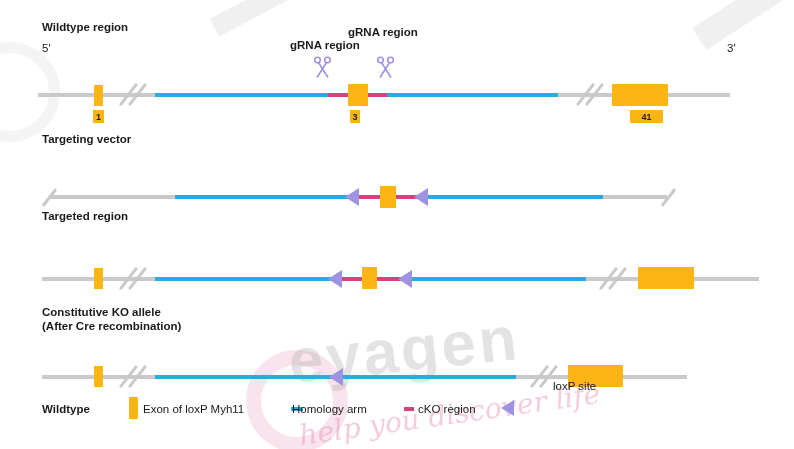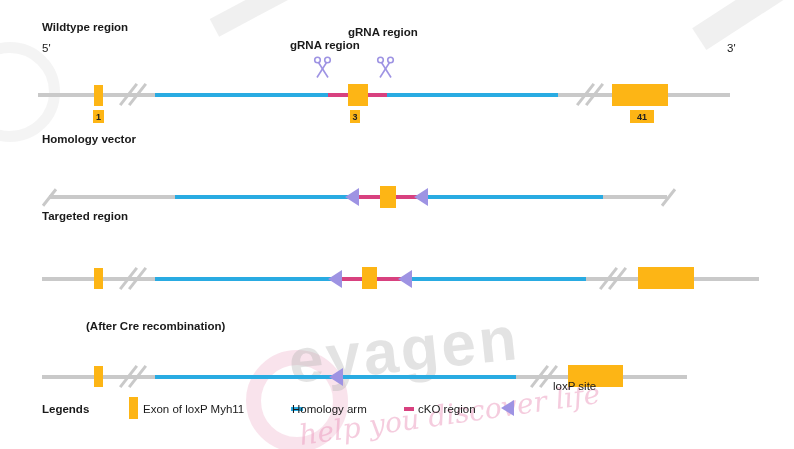--- a/index.html
+++ b/index.html
@@ -91,23 +91,23 @@
       </div>
     <div class="brk" style="left:576px;top:81px;">
         <i></i>
         <i></i>
       </div>
     <div class="exon" style="left:94px;top:85px;width:9px;height:21px;"></div>
     <div class="exon" style="left:348px;top:84px;width:20px;height:22px;"></div>
     <div class="exon" style="left:612px;top:84px;width:56px;height:22px;"></div>
     <div class="num-label" style="left:93px;top:110px;width:11px;">1</div>
     <div class="num-label" style="left:350px;top:110px;width:10px;">3</div>
-    <div class="num-label" style="left:630px;top:110px;width:24px;">41</div>
+    <div class="num-label" style="left:630px;top:110px;width:33px;">41</div>
 
-    <div class="row-title abs" style="left:42px;top:133px;">Homology vector</div>
+    <div class="row-title abs" style="left:42px;top:133px;">Targeting vector</div>
     <div class="tick" style="left:48px;top:187px;"></div>
     <div class="seg gray" style="left:49px;top:195px;width:126px;"></div>
     <div class="seg blue" style="left:175px;top:195px;width:177px;"></div>
     <div class="seg cko" style="left:352px;top:195px;width:68px;"></div>
     <div class="seg blue" style="left:420px;top:195px;width:183px;"></div>
     <div class="seg gray" style="left:603px;top:195px;width:64px;"></div>
     <div class="exon" style="left:380px;top:186px;width:16px;height:22px;"></div>
     <div class="tri" style="left:345px;top:188px;"></div>
     <div class="tri" style="left:414px;top:188px;"></div>
     <div class="tick" style="left:667px;top:187px;"></div>
@@ -125,37 +125,38 @@
     <div class="brk" style="left:599px;top:265px;">
         <i></i>
         <i></i>
       </div>
     <div class="exon" style="left:94px;top:268px;width:9px;height:21px;"></div>
     <div class="exon" style="left:362px;top:267px;width:15px;height:22px;"></div>
     <div class="exon" style="left:638px;top:267px;width:56px;height:22px;"></div>
     <div class="tri" style="left:328px;top:270px;"></div>
     <div class="tri" style="left:398px;top:270px;"></div>
 
-    <div class="row-title abs" style="left:42px;top:320px;margin-left:44px;">(After Cre recombination)</div>
+    <div class="row-title abs" style="left:42px;top:306px;">Constitutive KO allele</div>
+    <div class="row-title abs" style="left:42px;top:320px;">(After Cre recombination)</div>
     <div class="seg gray" style="left:42px;top:375px;width:113px;"></div>
     <div class="seg blue" style="left:155px;top:375px;width:361px;"></div>
     <div class="seg gray" style="left:516px;top:375px;width:171px;"></div>
     <div class="brk" style="left:119px;top:363px;">
         <i></i>
         <i></i>
       </div>
     <div class="brk" style="left:530px;top:363px;">
         <i></i>
         <i></i>
       </div>
     <div class="exon" style="left:94px;top:366px;width:9px;height:21px;"></div>
     <div class="exon" style="left:568px;top:365px;width:55px;height:22px;"></div>
     <div class="tri" style="left:329px;top:368px;"></div>
 
-    <div class="row-title abs" style="left:42px;top:403px;">Legends</div>
+    <div class="row-title abs" style="left:42px;top:403px;">Wildtype</div>
     <div class="exon" style="left:129px;top:397px;width:9px;height:22px;"></div>
     <div class="plain-label abs" style="left:143px;top:403px;">Exon of loxP Myh11</div>
     <div class="legend-swatch-bar" style="left:291px;top:407px;width:12px;background:var(--homology,#29ABE2);"></div>
     <div class="plain-label abs" style="left:292px;top:403px;">Homology arm</div>
     <div class="legend-swatch-bar" style="left:404px;top:407px;width:10px;background:var(--cko,#D8417F);"></div>
     <div class="plain-label abs" style="left:418px;top:403px;">cKO region</div>
     <div class="legend-tri" style="left:501px;top:400px;"></div>
     <div class="plain-label abs" style="left:519px;top:380px;padding-left:34px;">loxP site</div>
 
   </div>

